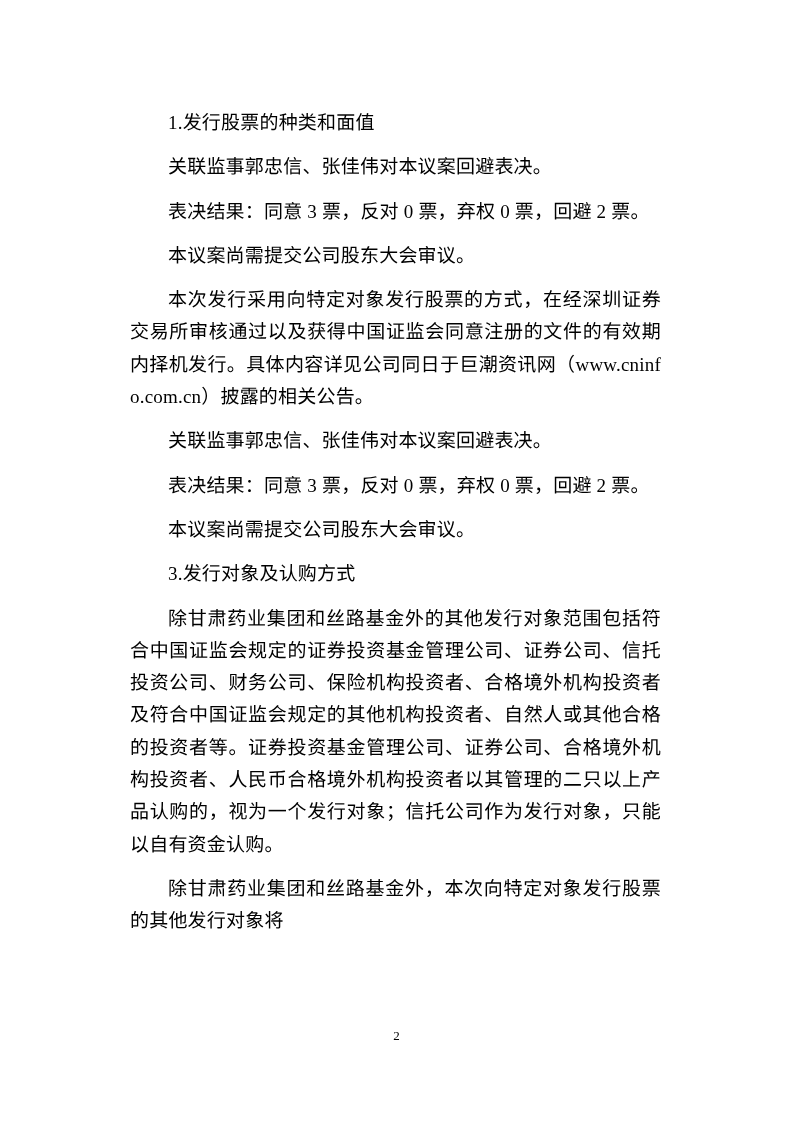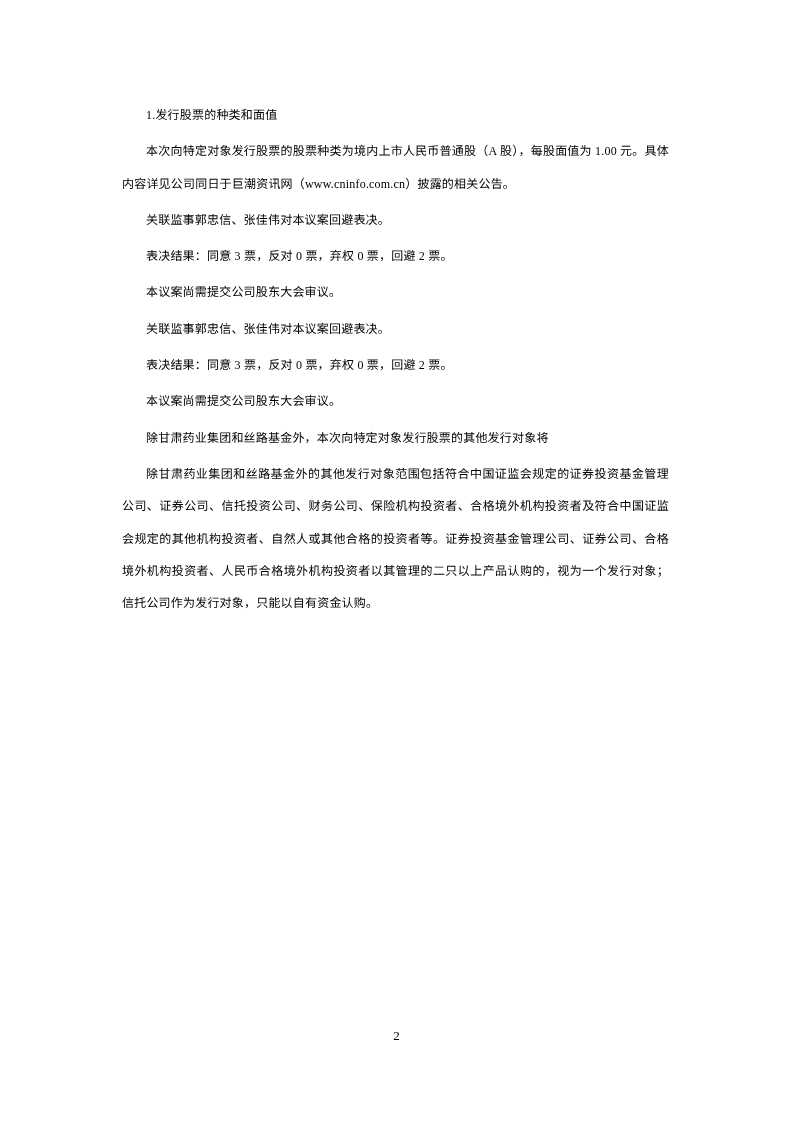--- a/index.html
+++ b/index.html
@@ -20,23 +20,23 @@
     inset: 0;
     background: #ffffff;
   }
   .content {
     position: absolute;
     top: 95px;
     left: 118px;
     width: 555px;
   }
   .content p {
-    margin: 4px;
+    margin: 12px;
     padding: 0;
-    font-size: 12px;
+    font-size: 19px;
     line-height: 32.3px;
     text-align: justify;
     text-indent: 2em;
     letter-spacing: 0.2px;
     word-break: break-all;
   }
   .footer {
     position: absolute;
     top: 1026px;
     left: 0;
@@ -48,26 +48,27 @@
     line-height: 17px;
     color: #000000;
   }
 </style>
 </head>
 <body>
 
 <div class="page">
   <div class="content">
     <p>1.发行股票的种类和面值</p>
-    <p>本次向特定对象发行股票的股票种类为境内上市人民币普通股（A 股），每股面值为 1.00 元。具体内容详见公司同日于巨潮资讯网（www.cninfo.com.cn）披露的相关公告。</p>
     <p>关联监事郭忠信、张佳伟对本议案回避表决。</p>
     <p>表决结果：同意 3 票，反对 0 票，弃权 0 票，回避 2 票。</p>
     <p>本议案尚需提交公司股东大会审议。</p>
+    <p>本次发行采用向特定对象发行股票的方式，在经深圳证券交易所审核通过以及获得中国证监会同意注册的文件的有效期内择机发行。具体内容详见公司同日于巨潮资讯网（www.cninfo.com.cn）披露的相关公告。</p>
     <p>关联监事郭忠信、张佳伟对本议案回避表决。</p>
     <p>表决结果：同意 3 票，反对 0 票，弃权 0 票，回避 2 票。</p>
     <p>本议案尚需提交公司股东大会审议。</p>
+    <p>3.发行对象及认购方式</p>
+    <p>除甘肃药业集团和丝路基金外的其他发行对象范围包括符合中国证监会规定的证券投资基金管理公司、证券公司、信托投资公司、财务公司、保险机构投资者、合格境外机构投资者及符合中国证监会规定的其他机构投资者、自然人或其他合格的投资者等。证券投资基金管理公司、证券公司、合格境外机构投资者、人民币合格境外机构投资者以其管理的二只以上产品认购的，视为一个发行对象；信托公司作为发行对象，只能以自有资金认购。</p>
     <p>除甘肃药业集团和丝路基金外，本次向特定对象发行股票的其他发行对象将</p>
-    <p>除甘肃药业集团和丝路基金外的其他发行对象范围包括符合中国证监会规定的证券投资基金管理公司、证券公司、信托投资公司、财务公司、保险机构投资者、合格境外机构投资者及符合中国证监会规定的其他机构投资者、自然人或其他合格的投资者等。证券投资基金管理公司、证券公司、合格境外机构投资者、人民币合格境外机构投资者以其管理的二只以上产品认购的，视为一个发行对象；信托公司作为发行对象，只能以自有资金认购。</p>
   </div>
   <div class="footer">
     <span class="page-num">2</span>
   </div>
 </div>
 
 </body></html>

